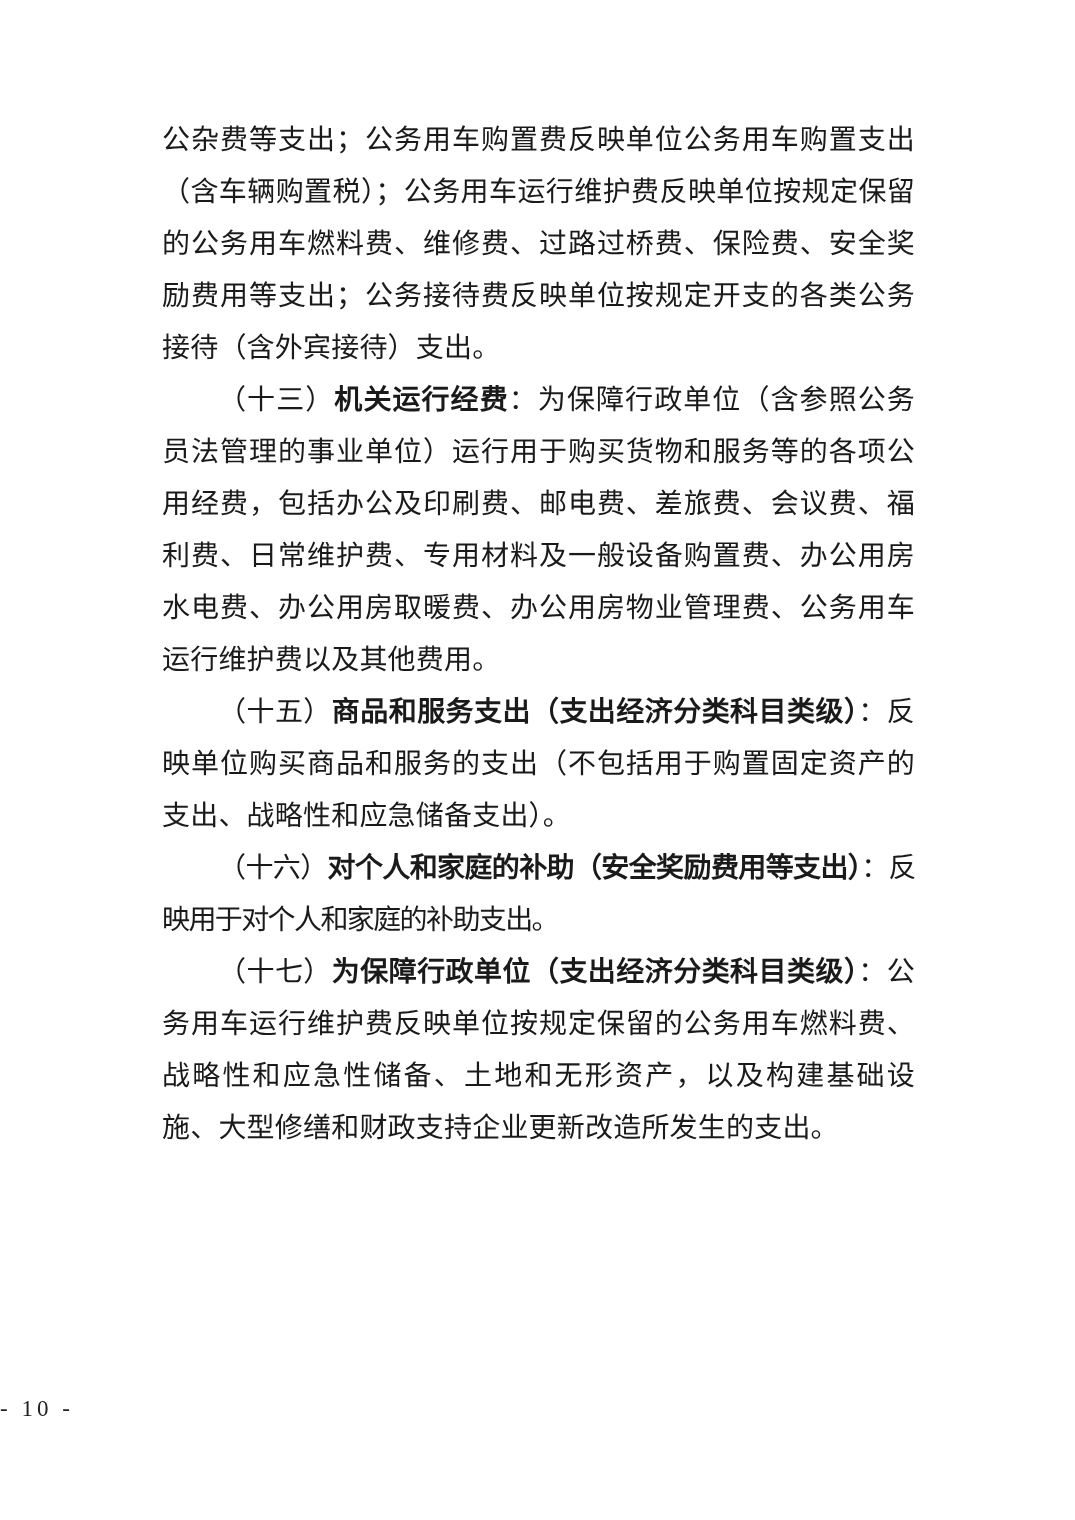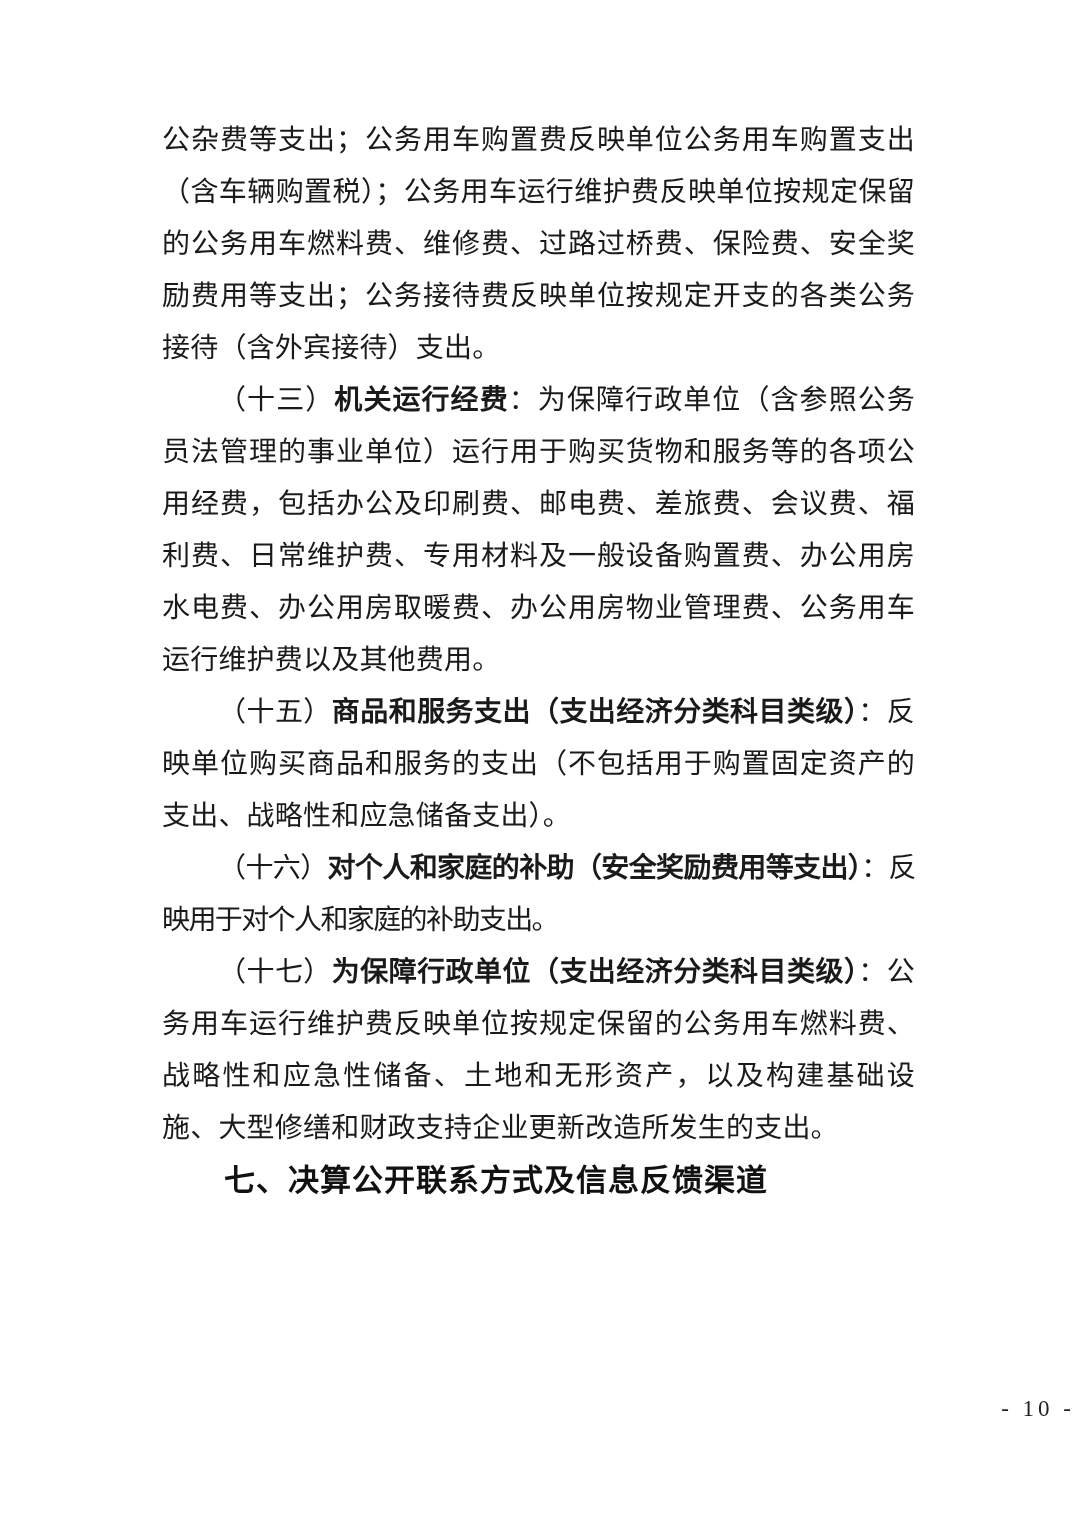--- a/index.html
+++ b/index.html
@@ -48,21 +48,21 @@
     line-height: 54px;
     text-indent: 2em;
     color: #111111;
     letter-spacing: 1px;
   }
   .footer {
     position: absolute;
     left: 0;
     top: 1396px;
     width: 100%;
-    text-align: right;
+    text-align: left;
     font-size: 23px;
     letter-spacing: 4px;
     color: #222222;
     font-family: "Liberation Serif", serif;
   }
 </style>
 </head>
 <body>
 
 <div class="page">
@@ -72,18 +72,17 @@
 
     <p class="para indent"><span>（十三）</span><span class="term">机关运行经费</span><span>：为保障行政单位（含参照公务员法管理的事业单位）运行用于购买货物和服务等的各项公用经费，包括办公及印刷费、邮电费、差旅费、会议费、福利费、日常维护费、专用材料及一般设备购置费、办公用房水电费、办公用房取暖费、办公用房物业管理费、公务用车运行维护费以及其他费用。</span></p>
 
 
     <p class="para indent"><span>（十五）</span><span class="term">商品和服务支出（支出经济分类科目类级）</span><span>：反映单位购买商品和服务的支出（不包括用于购置固定资产的支出、战略性和应急储备支出）。</span></p>
 
     <p class="para indent tight"><span>（十六）</span><span class="term">对个人和家庭的补助（安全奖励费用等支出）</span><span>：反映用于对个人和家庭的补助支出。</span></p>
 
     <p class="para indent"><span>（十七）</span><span class="term">为保障行政单位（支出经济分类科目类级）</span><span>：公务用车运行维护费反映单位按规定保留的公务用车燃料费、战略性和应急性储备、土地和无形资产，以及构建基础设施、大型修缮和财政支持企业更新改造所发生的支出。</span></p>
 
-    <h2 class="section-heading">七、决算公开联系方式及信息反馈渠道</h2>
 
   </div>
 
   <div class="footer">- 10 -</div>
 </div>
 
 </body></html>

